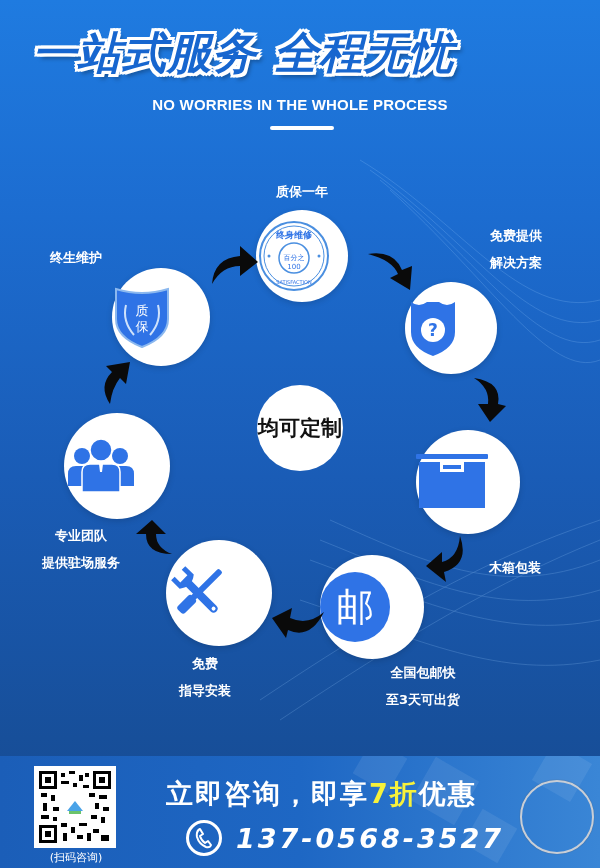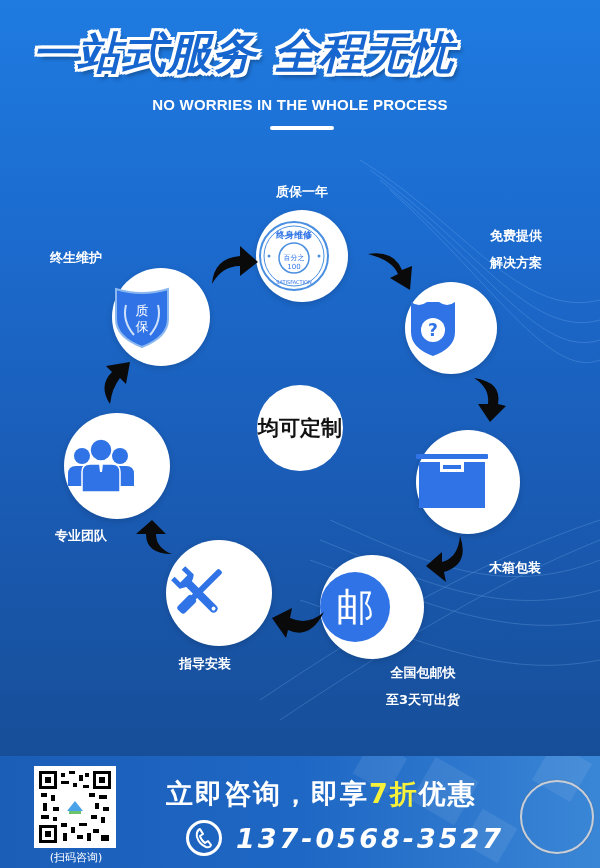--- a/index.html
+++ b/index.html
@@ -167,36 +167,38 @@
       <rect x="27" y="36" width="10" height="20" rx="3" fill="#2f73e6"></rect>
     </g>
     <g transform="rotate(-45 32 30)">
       <rect x="28" y="12" width="8" height="44" rx="4" fill="#2f73e6"></rect>
       <path d="M22 2 L22 14 Q32 22 42 14 L42 2 L37 2 L37 10 L27 10 L27 2 Z" fill="#2f73e6"></path>
       <circle cx="32" cy="52" r="2" fill="#fff"></circle>
     </g>
   </svg>
 </div>
 <div class="label center" style="left:150px; top:650px; width:110px;">
+  <div>免费</div>
   <div>指导安装</div>
 </div>
 
 <div class="circle" style="left:64px; top:413px; width:106px; height:106px;">
   <svg width="74" height="56" viewBox="0 0 74 56">
     <circle cx="18" cy="18" r="8" fill="#2f73e6"></circle>
     <path d="M4 48 L4 36 Q4 28 12 28 L24 28 L24 48 Z" fill="#2f73e6"></path>
     <circle cx="56" cy="18" r="8" fill="#2f73e6"></circle>
     <path d="M50 28 L62 28 Q70 28 70 36 L70 48 L50 48 Z" fill="#2f73e6"></path>
     <circle cx="37" cy="12" r="11" fill="#2f73e6" stroke="#fff" stroke-width="1.5"></circle>
     <path d="M18 54 L18 34 Q18 26 26 26 L48 26 Q56 26 56 34 L56 54 Z" fill="#2f73e6" stroke="#fff" stroke-width="1.5"></path>
     <path d="M35 26 L39 26 L38 34 L36 34 Z" fill="#fff"></path>
   </svg>
 </div>
 <div class="label center" style="left:6px; top:522px; width:150px;">
   <div>专业团队</div>
+  <div>提供驻场服务</div>
 </div>
 
 <div class="label" style="left:50px; top:244px;">
   <span>终生维护</span>
 </div>
 <div class="circle" style="left:112px; top:268px; width:98px; height:98px;">
   <svg width="60" height="64" viewBox="0 0 60 64">
     <path d="M4 4 Q30 12 56 4 L56 34 Q56 52 30 62 Q4 52 4 34 Z" fill="#2f73e6" stroke="#8bb8ef" stroke-width="2"></path>
     <path d="M14 20 Q10 36 22 50" fill="none" stroke="#cfe2fb" stroke-width="2"></path>
     <path d="M46 20 Q50 36 38 50" fill="none" stroke="#cfe2fb" stroke-width="2"></path>

